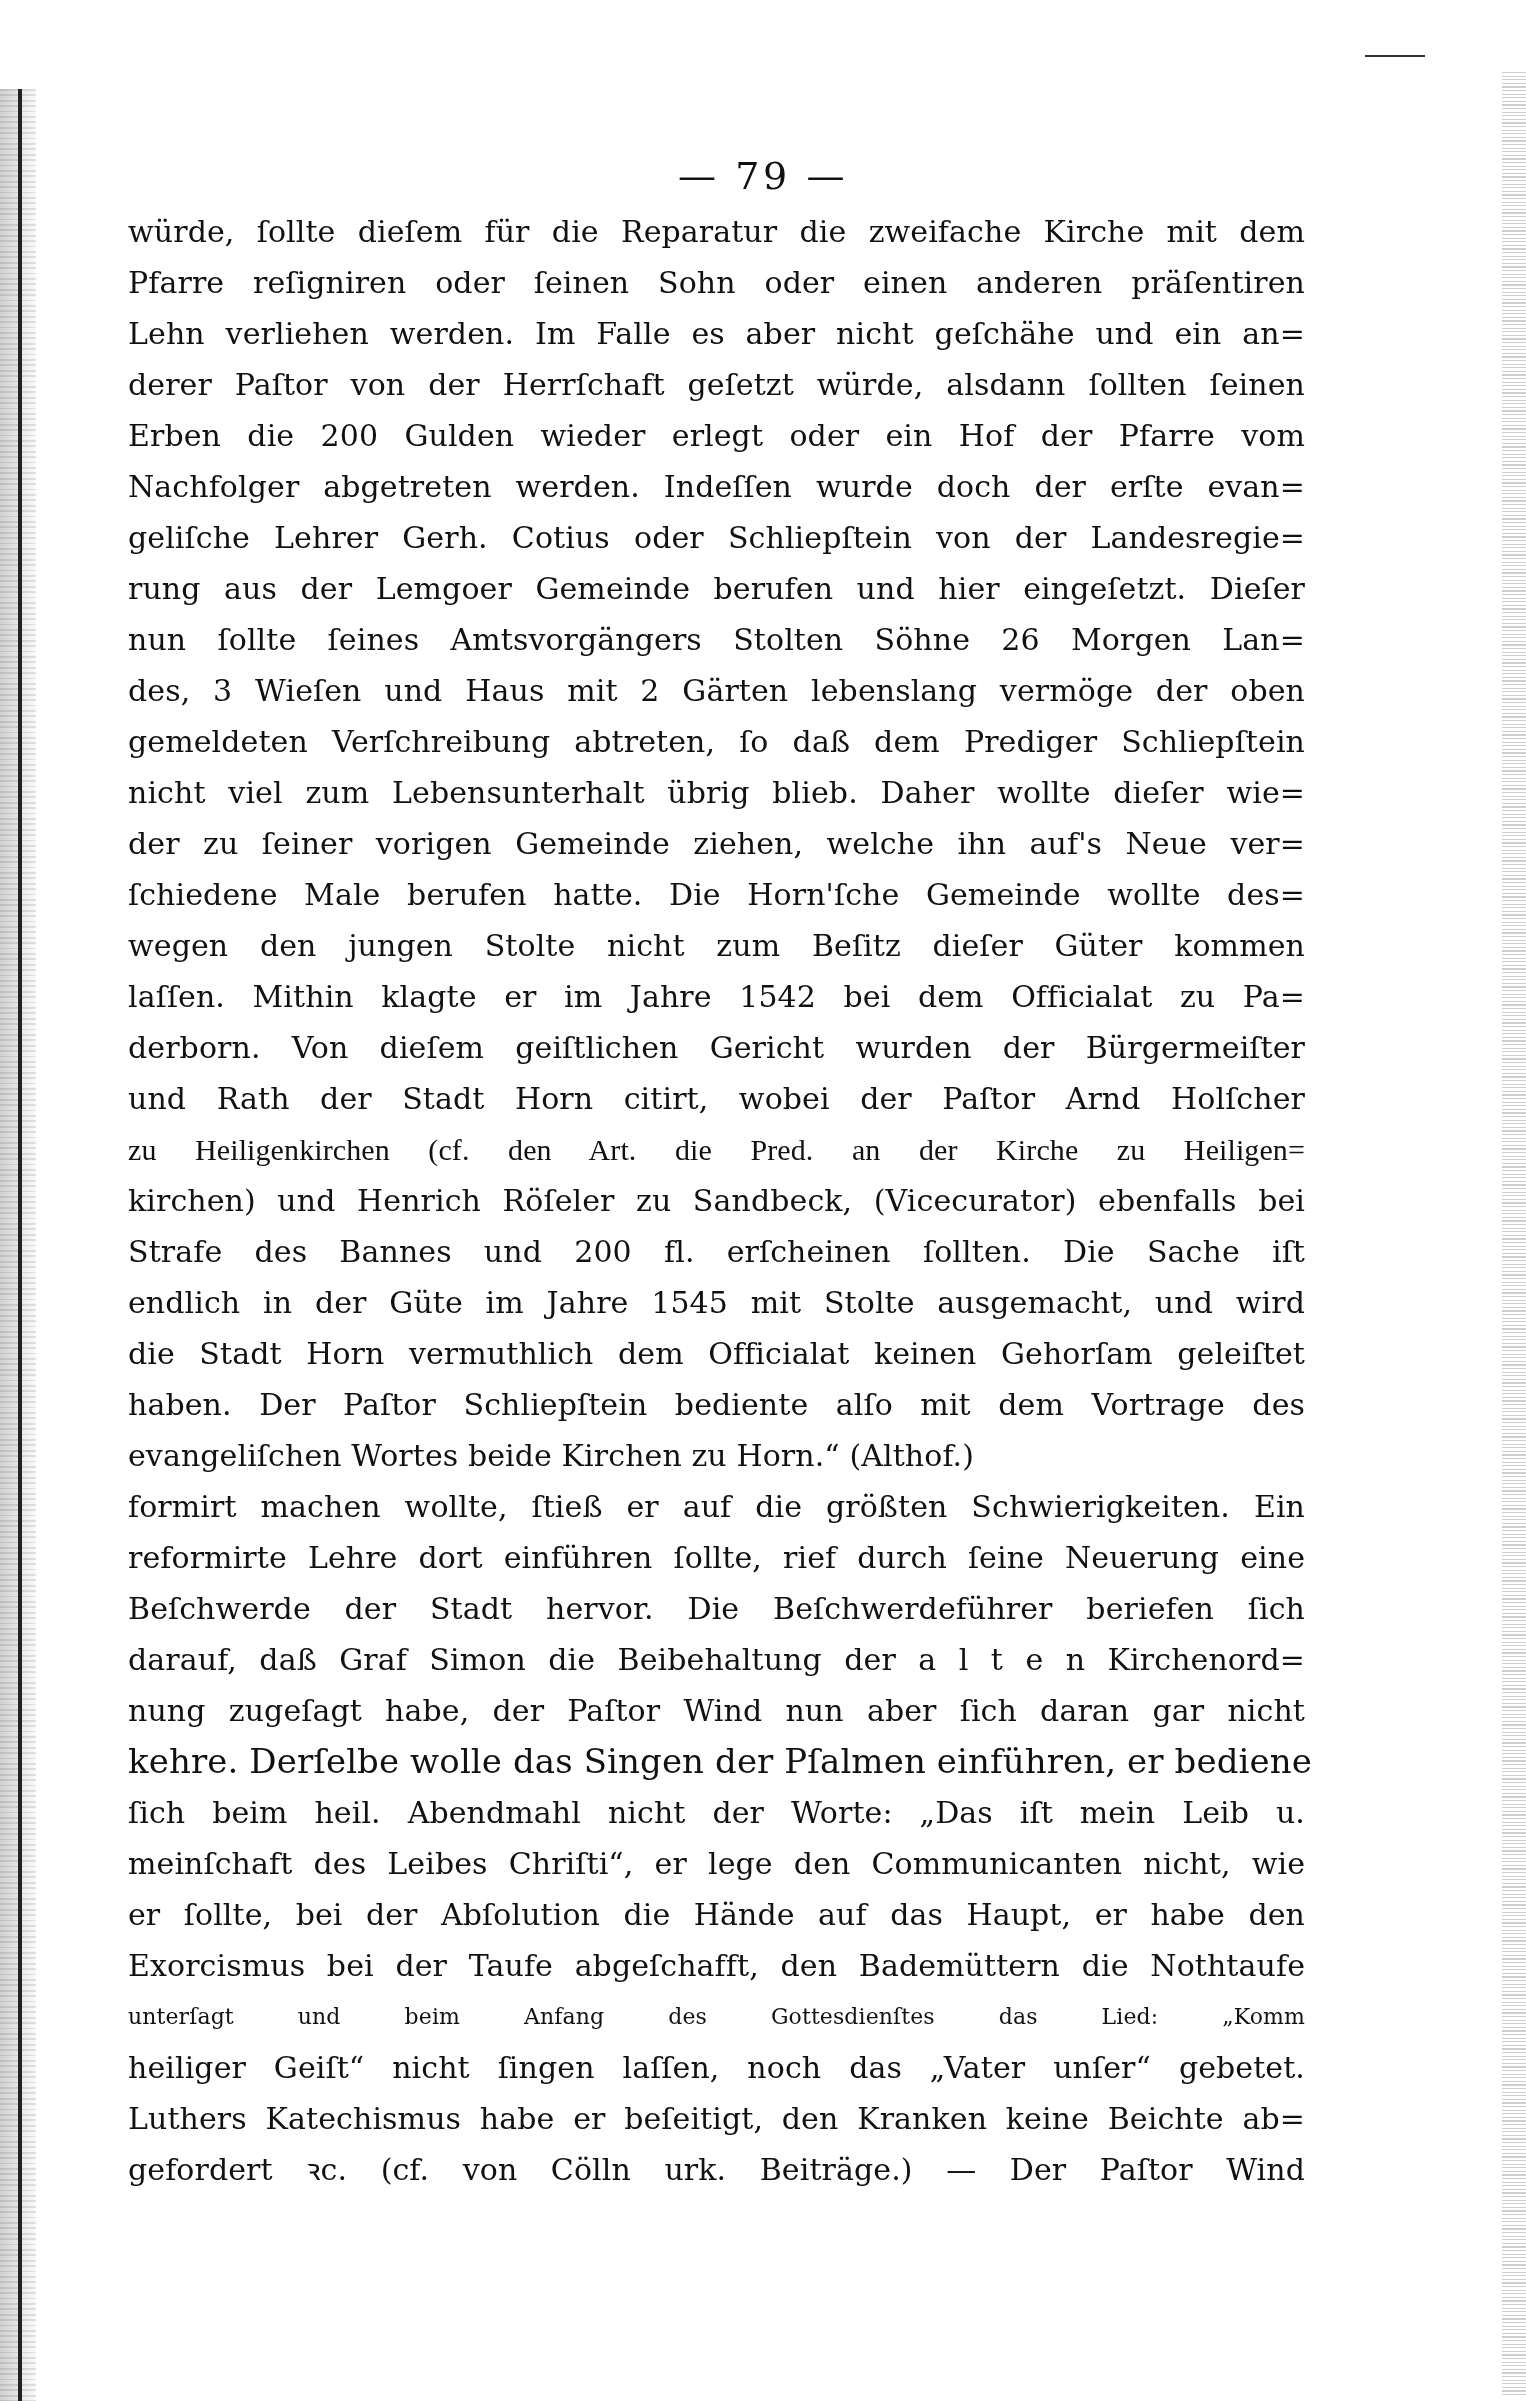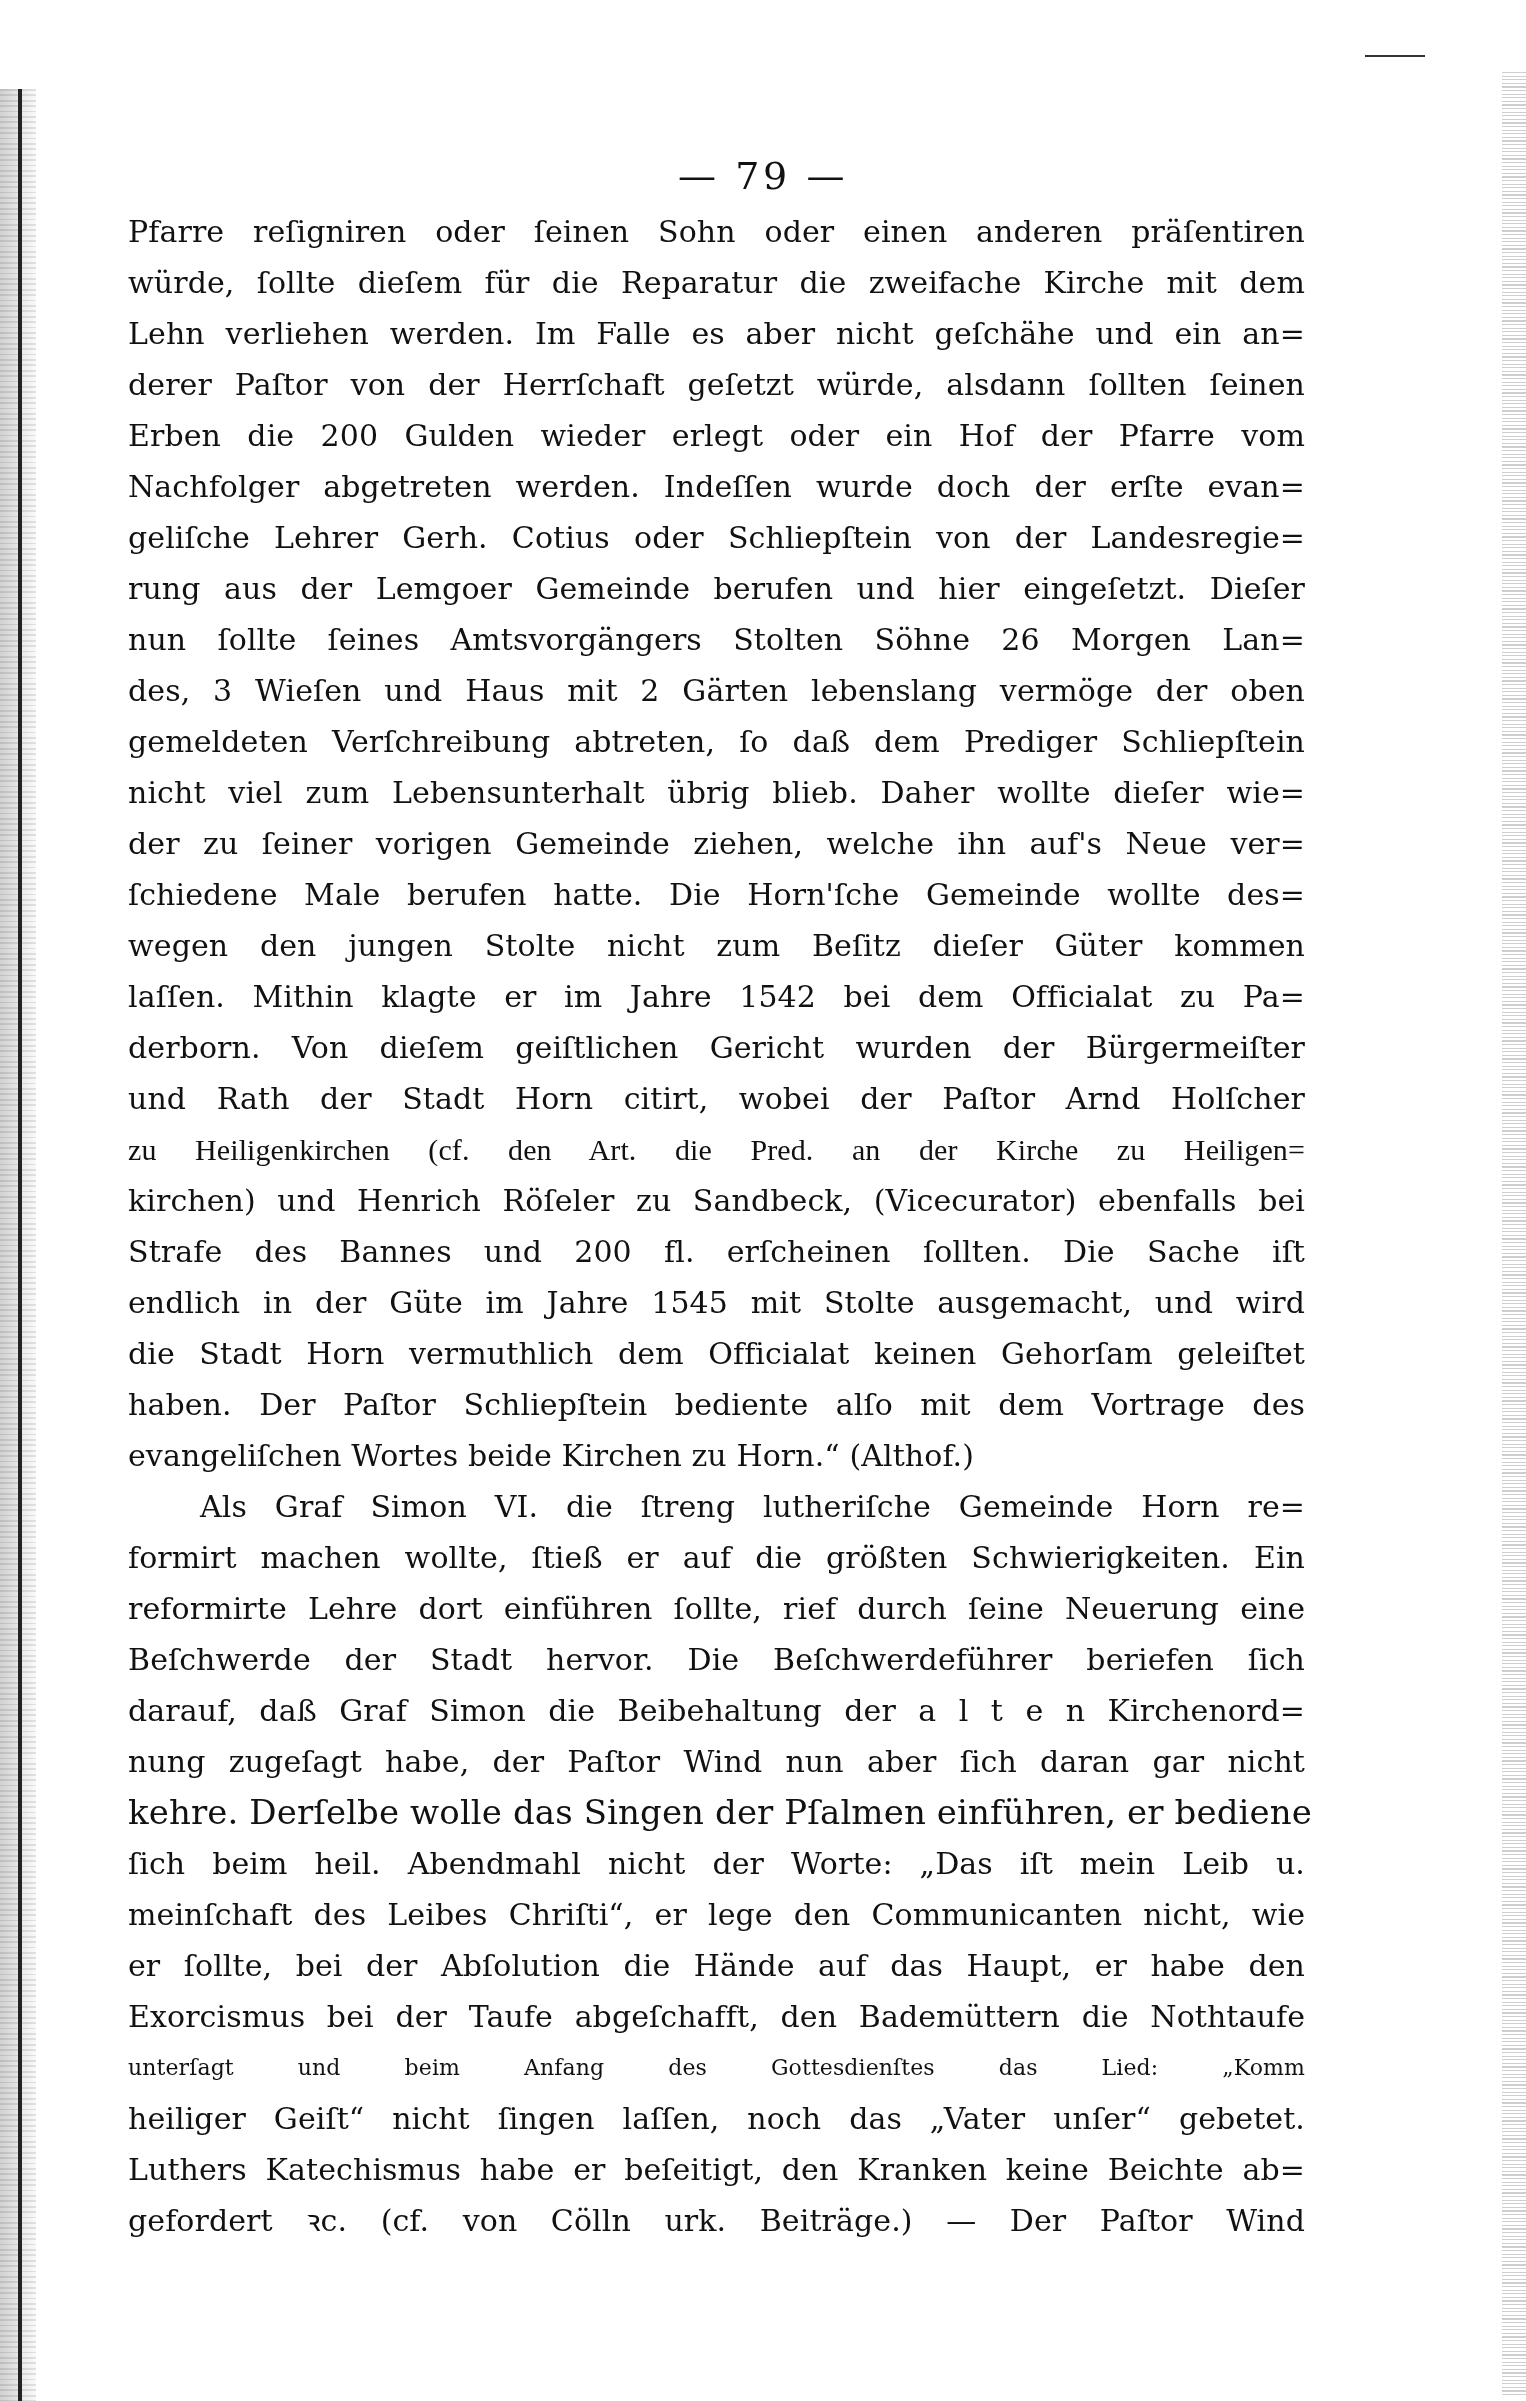--- a/index.html
+++ b/index.html
@@ -28,22 +28,22 @@
 </head>
 <body>
 
 <div class="scan-edge-left"></div>
 <div class="scan-edge-right"></div>
 <div class="top-mark"></div>
 
 <div class="page-number">— 79 —</div>
 
 <div class="text-block" id="text-block">
+    <div class="line" style="height: 51px; line-height: 51px; font-size: 30px;">würde, ſollte dieſem für die Reparatur die zweifache Kirche mit dem</div>
     <div class="line" style="height: 51px; line-height: 51px; font-size: 30px;">Pfarre reſigniren oder ſeinen Sohn oder einen anderen präſentiren</div>
-    <div class="line" style="height: 51px; line-height: 51px; font-size: 30px;">würde, ſollte dieſem für die Reparatur die zweifache Kirche mit dem</div>
     <div class="line" style="height: 51px; line-height: 51px; font-size: 30px;">Lehn verliehen werden. Im Falle es aber nicht geſchähe und ein an=</div>
     <div class="line" style="height: 51px; line-height: 51px; font-size: 30px;">derer Paſtor von der Herrſchaft geſetzt würde, alsdann ſollten ſeinen</div>
     <div class="line" style="height: 51px; line-height: 51px; font-size: 30px;">Erben die 200 Gulden wieder erlegt oder ein Hof der Pfarre vom</div>
     <div class="line" style="height: 51px; line-height: 51px; font-size: 30px;">Nachfolger abgetreten werden. Indeſſen wurde doch der erſte evan=</div>
     <div class="line" style="height: 51px; line-height: 51px; font-size: 30px;">geliſche Lehrer Gerh. Cotius oder Schliepſtein von der Landesregie=</div>
     <div class="line" style="height: 51px; line-height: 51px; font-size: 30px;">rung aus der Lemgoer Gemeinde berufen und hier eingeſetzt. Dieſer</div>
     <div class="line" style="height: 51px; line-height: 51px; font-size: 30px;">nun ſollte ſeines Amtsvorgängers Stolten Söhne 26 Morgen Lan=</div>
     <div class="line" style="height: 51px; line-height: 51px; font-size: 30px;">des, 3 Wieſen und Haus mit 2 Gärten lebenslang vermöge der oben</div>
     <div class="line" style="height: 51px; line-height: 51px; font-size: 30px;">gemeldeten Verſchreibung abtreten, ſo daß dem Prediger Schliepſtein</div>
     <div class="line" style="height: 51px; line-height: 51px; font-size: 30px;">nicht viel zum Lebensunterhalt übrig blieb. Daher wollte dieſer wie=</div>
@@ -53,21 +53,20 @@
     <div class="line" style="height: 51px; line-height: 51px; font-size: 30px;">laſſen. Mithin klagte er im Jahre 1542 bei dem Officialat zu Pa=</div>
     <div class="line" style="height: 51px; line-height: 51px; font-size: 30px;">derborn. Von dieſem geiſtlichen Gericht wurden der Bürgermeiſter</div>
     <div class="line" style="height: 51px; line-height: 51px; font-size: 30px;">und Rath der Stadt Horn citirt, wobei der Paſtor Arnd Holſcher</div>
     <div class="line" style="height: 51px; line-height: 51px; font-size: 30px; font-family: Liberation Serif, serif;">zu Heiligenkirchen (cf. den Art. die Pred. an der Kirche zu Heiligen=</div>
     <div class="line" style="height: 51px; line-height: 51px; font-size: 30px;">kirchen) und Henrich Röſeler zu Sandbeck, (Vicecurator) ebenfalls bei</div>
     <div class="line" style="height: 51px; line-height: 51px; font-size: 30px;">Strafe des Bannes und 200 fl. erſcheinen ſollten. Die Sache iſt</div>
     <div class="line" style="height: 51px; line-height: 51px; font-size: 30px;">endlich in der Güte im Jahre 1545 mit Stolte ausgemacht, und wird</div>
     <div class="line" style="height: 51px; line-height: 51px; font-size: 30px;">die Stadt Horn vermuthlich dem Officialat keinen Gehorſam geleiſtet</div>
     <div class="line" style="height: 51px; line-height: 51px; font-size: 30px;">haben. Der Paſtor Schliepſtein bediente alſo mit dem Vortrage des</div>
     <div class="line last" style="height: 51px; line-height: 51px; font-size: 30px;">evangeliſchen Wortes beide Kirchen zu Horn.“ (Althof.)</div>
-    <div class="line indent" style="height: 51px; line-height: 51px; font-size: 30px;">Als Graf Simon VI. die ſtreng lutheriſche Gemeinde Horn re=</div>
     <div class="line" style="height: 51px; line-height: 51px; font-size: 30px;">formirt machen wollte, ſtieß er auf die größten Schwierigkeiten. Ein</div>
     <div class="line" style="height: 51px; line-height: 51px; font-size: 30px;">reformirte Lehre dort einführen ſollte, rief durch ſeine Neuerung eine</div>
     <div class="line" style="height: 51px; line-height: 51px; font-size: 30px;">Beſchwerde der Stadt hervor. Die Beſchwerdeführer beriefen ſich</div>
     <div class="line" style="height: 51px; line-height: 51px; font-size: 30px;">darauf, daß Graf Simon die Beibehaltung der a l t e n Kirchenord=</div>
     <div class="line" style="height: 51px; line-height: 51px; font-size: 30px;">nung zugeſagt habe, der Paſtor Wind nun aber ſich daran gar nicht</div>
     <div class="line" style="height: 51px; line-height: 51px; font-size: 34px;">kehre. Derſelbe wolle das Singen der Pſalmen einführen, er bediene</div>
     <div class="line" style="height: 51px; line-height: 51px; font-size: 30px;">ſich beim heil. Abendmahl nicht der Worte: „Das iſt mein Leib u.</div>
     <div class="line" style="height: 51px; line-height: 51px; font-size: 30px;">meinſchaft des Leibes Chriſti“, er lege den Communicanten nicht, wie</div>
     <div class="line" style="height: 51px; line-height: 51px; font-size: 30px;">er ſollte, bei der Abſolution die Hände auf das Haupt, er habe den</div>
     <div class="line" style="height: 51px; line-height: 51px; font-size: 30px;">Exorcismus bei der Taufe abgeſchafft, den Bademüttern die Nothtaufe</div>

